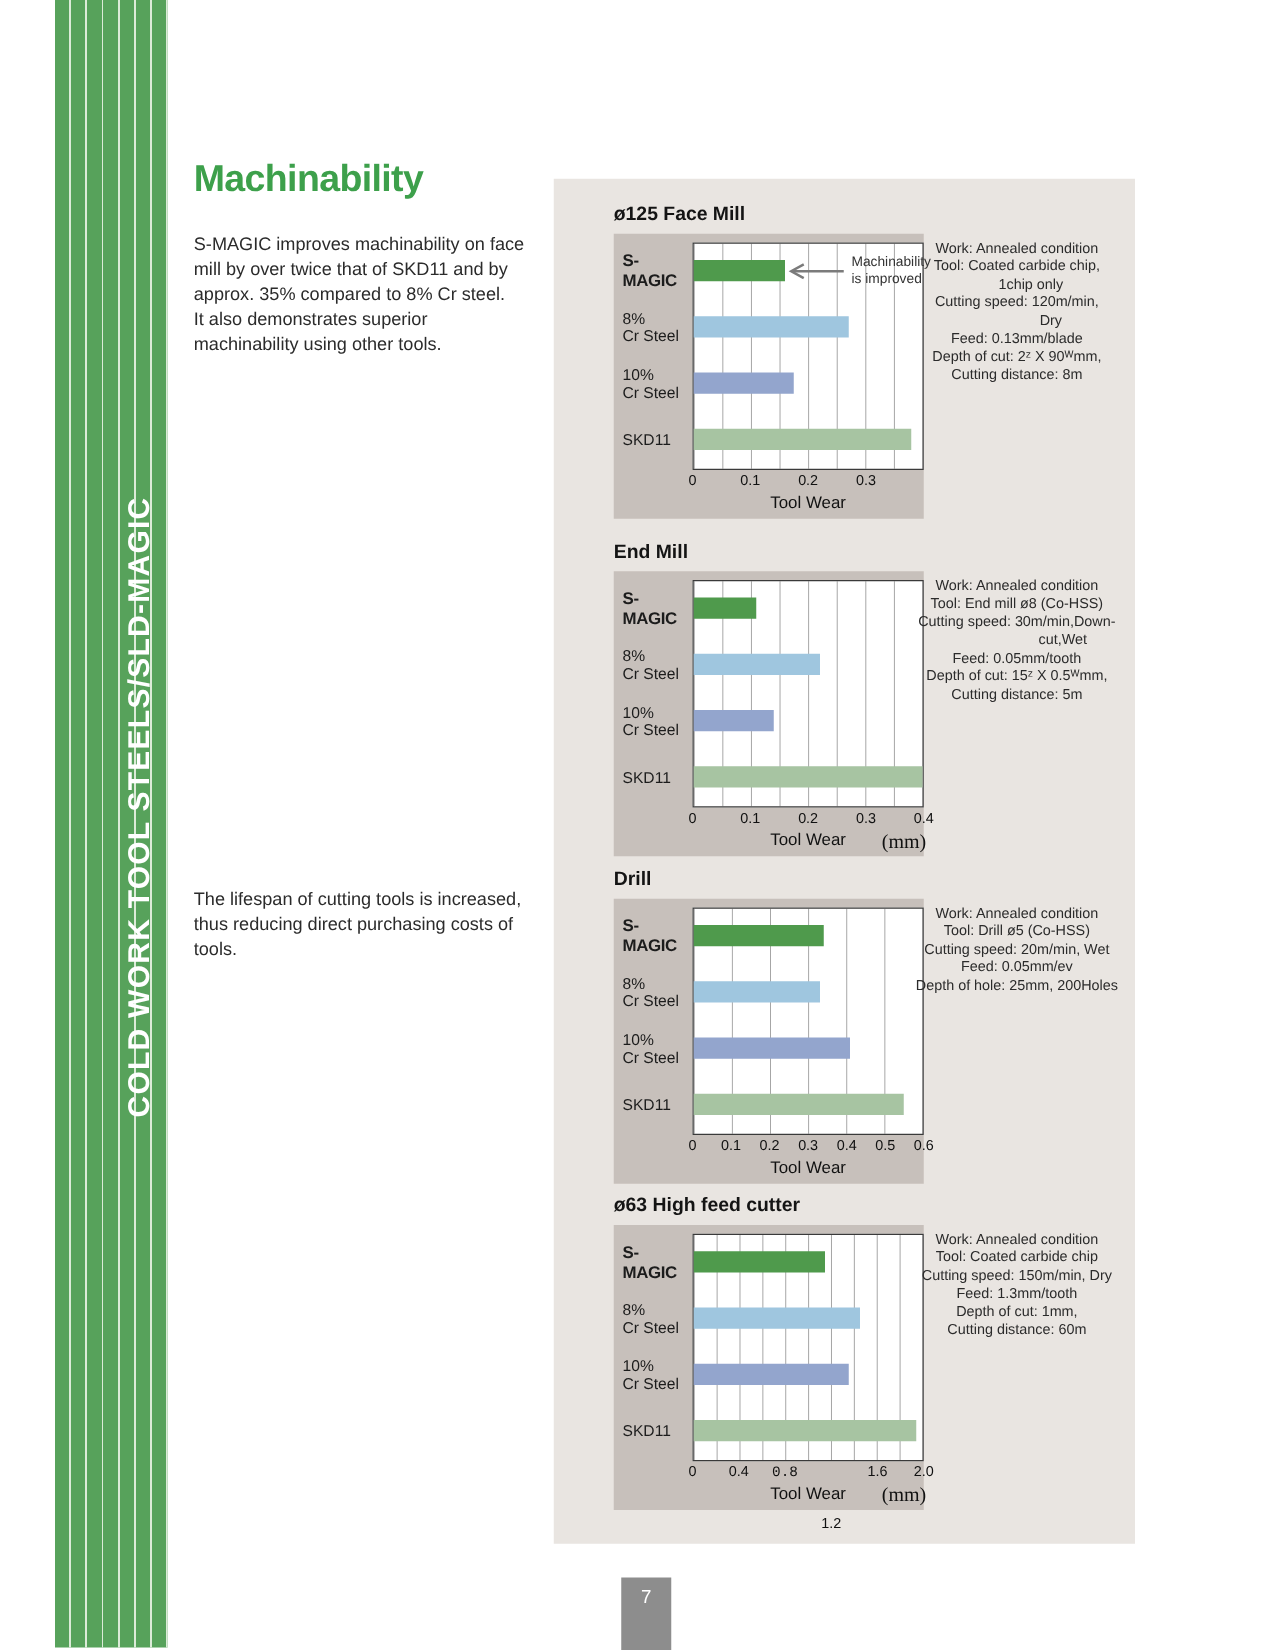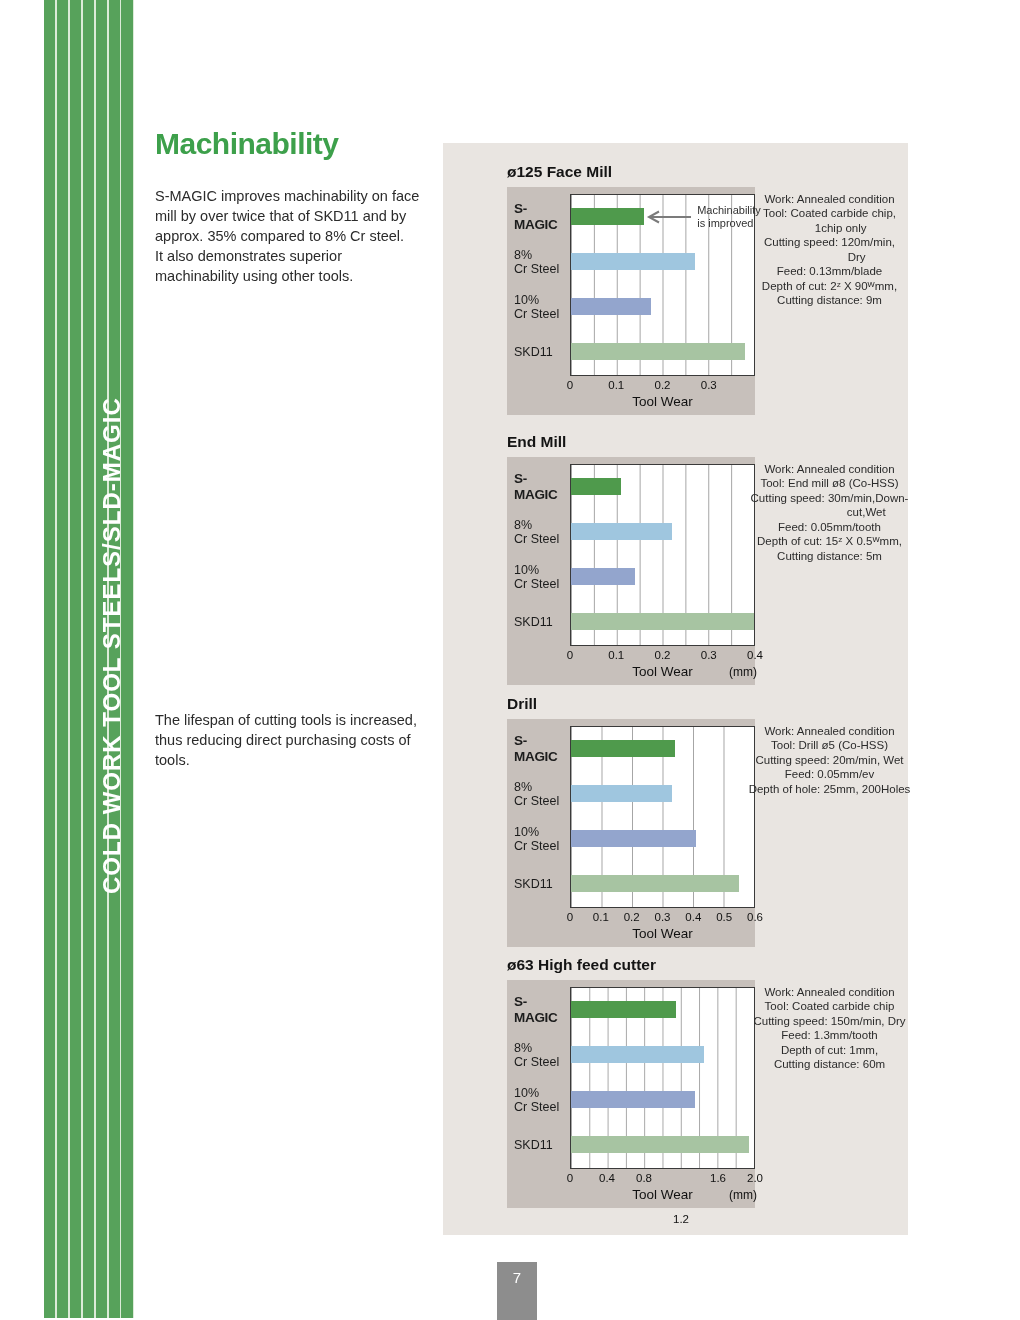--- a/index.html
+++ b/index.html
@@ -26,39 +26,39 @@
   .para {
     position:absolute; left:155px; width:305px;
     font-size:14.5px; line-height:1.38; color:#2b2b2b; white-space:pre-line;
   }
   .para1 { top:172px;margin-top:14px; }
   .para2 { top:450px; }
   .para3 { top:710px; }
 
   .charts-panel { position:absolute; left:443px; top:143px; width:465px; height:1092px; background:#e9e5e1; }
 
-  .chart-section { position:absolute; left:43px; width:430px;padding-left:21px; }
+  .chart-section { position:absolute; left:27px; width:430px;padding-left:21px; }
   .chart-title { font-size:15.5px; font-weight:bold; color:#141414; margin-bottom:6px; }
   .chart-box { position:relative; width:248px; height:228px; background:#c7c0bb; }
   .plot-area {
     position:absolute; left:63px; top:7px; right:0; height:182px;
     background-color:#ffffff; border:1px solid #3a3a3a; box-sizing:border-box;
     background-image:linear-gradient(to right, #a5a5a5 1px, transparent 1px);
   }
   .cat-label {
     position:absolute; left:7px; width:56px; height:45px;
     display:flex; flex-direction:column; justify-content:center;
     font-size:12.5px; line-height:1.12; color:#1c1c1c; white-space:pre-line;
   }
   .cat-label.first { font-weight:bold; font-size:13.5px; letter-spacing:-0.3px; }
   .bar { position:absolute; left:0; height:17px; }
   .axis { position:absolute; left:63px; right:0; top:192px; height:14px; font-size:11.5px; color:#111; }
   .tick { position:absolute; transform:translateX(-50%); }
   .xlabel-row { position:absolute; left:63px; right:0; top:207px; height:16px; text-align:center; font-size:13.5px; color:#111; }
-  .unit-label { position:absolute; right:-2px; top:1px; font-size:12px; }
+  .unit-label { position:absolute; right:-2px; top:1px; font-size:16px;font-family:Liberation Serif, serif; }
   .anno { position:absolute; height:26px; display:flex; align-items:center; }
   .anno-text { font-size:11px; line-height:1.15; color:#333; margin-left:5px; white-space:pre-line; text-align:left; }
   .notes { position:absolute; left:257px; top:29px; width:173px; }
   .note-line { white-space:pre; font-size:11.5px; line-height:1.26; color:#2b2b2b;text-align:center; }
 
   .page-num {
     position:absolute; left:497px; top:1262px; width:40px; height:58px;
     background:#8d8d8d; color:#ffffff; font-size:15px; text-align:center;
     padding-top:7px; box-sizing:border-box;
   }
@@ -115,21 +115,21 @@
           <div class="xlabel-row"><div style="display: inline;">Tool Wear</div></div>
         </div>
         <div class="notes">
           <div class="note-line">Work: Annealed condition</div>
           <div class="note-line">Tool: Coated carbide chip,</div>
           <div class="note-line">       1chip only</div>
           <div class="note-line">Cutting speed: 120m/min,</div>
           <div class="note-line">                 Dry</div>
           <div class="note-line">Feed: 0.13mm/blade</div>
           <div class="note-line">Depth of cut: 2ᶻ X 90ᵂmm,</div>
-          <div class="note-line">Cutting distance: 9m</div>
+          <div class="note-line">Cutting distance: 8m</div>
         </div>
       </div>
       <div class="chart-section" style="top: 290px;">
         <div class="chart-title">End Mill</div>
         <div class="chart-box">
           <div class="plot-area" style="background-size: calc(12.5%) 100%;">
             <div class="bar" style="top: 13px; width: 27.5%; background: rgb(79, 154, 76);"></div>
             <div class="bar" style="top: 58px; width: 55%; background: rgb(159, 198, 223);"></div>
             <div class="bar" style="top: 103px; width: 35%; background: rgb(147, 165, 205);"></div>
             <div class="bar" style="top: 148px; width: 100%; background: rgb(167, 196, 162);"></div>
@@ -204,21 +204,21 @@
           </div>
           <div class="cat-label first" style="top: 7px;">S-MAGIC</div>
           <div class="cat-label" style="top: 52px;">8%
 Cr Steel</div>
           <div class="cat-label" style="top: 97px;">10%
 Cr Steel</div>
           <div class="cat-label" style="top: 142px;">SKD11</div>
           <div class="axis">
             <div class="tick" style="left: 0%;">0</div>
             <div class="tick" style="left: 20%;">0.4</div>
-            <div class="tick" style="left: 40%;">0.8</div>
+            <div class="tick" style="left: 40%; font-family: Liberation Mono, monospace;">0.8</div>
             <div class="tick" style="left: 60%; margin-top: 41px;">1.2</div>
             <div class="tick" style="left: 80%;">1.6</div>
             <div class="tick" style="left: 100%;">2.0</div>
           </div>
           <div class="xlabel-row"><div style="display: inline;">Tool Wear</div><div class="unit-label">(mm)</div></div>
         </div>
         <div class="notes">
           <div class="note-line">Work: Annealed condition</div>
           <div class="note-line">Tool: Coated carbide chip</div>
           <div class="note-line">Cutting speed: 150m/min, Dry</div>

